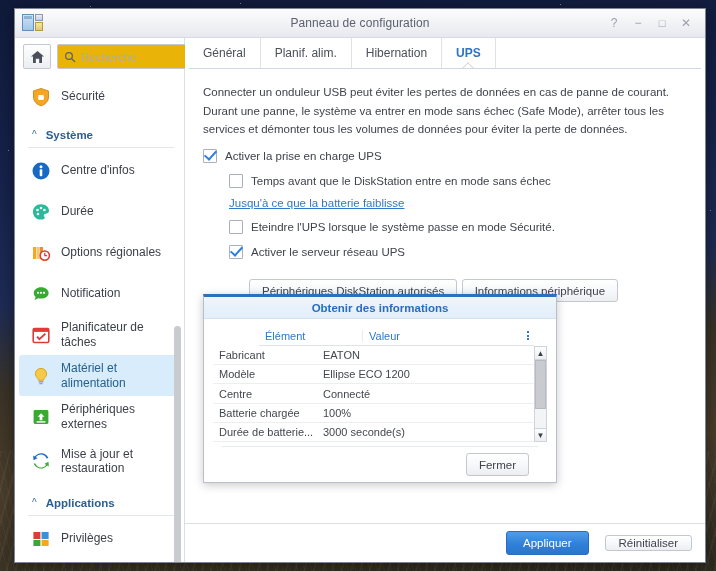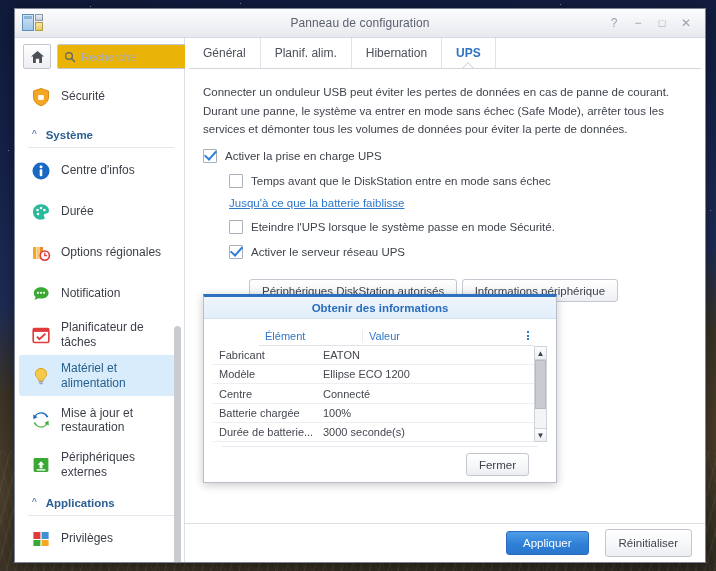--- a/index.html
+++ b/index.html
@@ -248,21 +248,21 @@
     display:flex; align-items:center; justify-content:flex-end;
     gap:16px; padding-right: 13px;
     background:#fff;
   }
   #apply-btn {
     height:24px; padding:0 16px;
     background: linear-gradient(to bottom,#4f9de8 0%,#2f80d8 55%,#2a76cc 100%);
     border:1px solid #2a6cbd; color:#fff; border-radius:3px;
     font-size:11.5px; display:inline-flex; align-items:center; justify-content:center;
   }
-  #reset-btn { height:28px; padding:0 13px; }
+  #reset-btn { height:16px; padding:0 13px; }
 </style>
 </head>
 <body>
 
 <div id="desktop">
   <div class="star" style="left:90px;top:6px"></div>
   <div class="star" style="left:240px;top:3px"></div>
   <div class="star" style="left:418px;top:9px"></div>
   <div class="star" style="left:560px;top:4px"></div>
   <div class="star" style="left:680px;top:12px"></div>
@@ -389,39 +389,39 @@
           <span class="side-icon">
             <svg width="22" height="22" viewBox="0 0 22 22">
                 <path d="M11 3.4c3.2 0 5.6 2.4 5.6 5.4 0 2.2-1.3 3.4-2.2 4.4-.6.7-.8 1.2-.8 2H8.4c0-.8-.2-1.3-.8-2-.9-1-2.2-2.2-2.2-4.4 0-3 2.4-5.4 5.6-5.4z" fill="#f7c948" stroke="#d9a520" stroke-width="1"></path>
                 <rect x="8.6" y="16" width="4.8" height="1.6" rx=".6" fill="#9aa0ab"></rect>
                 <rect x="9.2" y="18" width="3.6" height="1.3" rx=".6" fill="#9aa0ab"></rect>
               </svg>
           </span>
           <span class="side-label">Matériel et alimentation</span>
         </div>
 
-        <div class="side-item tall">
-          <span class="side-icon">
-            <svg width="22" height="22" viewBox="0 0 22 22">
-                <path d="M16.6 8.6A6.2 6.2 0 0 0 5.6 7.2l2.2.7-4.3 2.4-.3-4.9 1.6 1A8 8 0 0 1 18.4 8z" fill="#1769c4"></path>
-                <path d="M5.4 13.4a6.2 6.2 0 0 0 11 1.4l-2.2-.7 4.3-2.4.3 4.9-1.6-1a8 8 0 0 1-13.6-2.2z" fill="#3aa832"></path>
-              </svg>
-          </span>
-          <span class="side-label">Mise à jour et restauration</span>
-        </div>
-
         <div class="side-item">
           <span class="side-icon">
             <svg width="22" height="22" viewBox="0 0 22 22">
                 <rect x="3.6" y="4" width="14.8" height="14" rx="1.4" fill="#3aa832"></rect>
                 <path d="M11 7.2 l3.4 3.6 h-2 v3.4 h-2.8 v-3.4 h-2 z" fill="#fff"></path>
                 <rect x="6.6" y="15.2" width="8.8" height="1.4" fill="#fff"></rect>
               </svg>
           </span>
           <span class="side-label">Périphériques externes</span>
+        </div>
+
+        <div class="side-item tall">
+          <span class="side-icon">
+            <svg width="22" height="22" viewBox="0 0 22 22">
+                <path d="M16.6 8.6A6.2 6.2 0 0 0 5.6 7.2l2.2.7-4.3 2.4-.3-4.9 1.6 1A8 8 0 0 1 18.4 8z" fill="#1769c4"></path>
+                <path d="M5.4 13.4a6.2 6.2 0 0 0 11 1.4l-2.2-.7 4.3-2.4.3 4.9-1.6-1a8 8 0 0 1-13.6-2.2z" fill="#3aa832"></path>
+              </svg>
+          </span>
+          <span class="side-label">Mise à jour et restauration</span>
         </div>
 
         <div class="side-group">
           <span class="chev">^</span>
           <span class="gtext">Applications</span>
         </div>
         <div class="side-sep"></div>
 
         <div class="side-item">
           <span class="side-icon">

